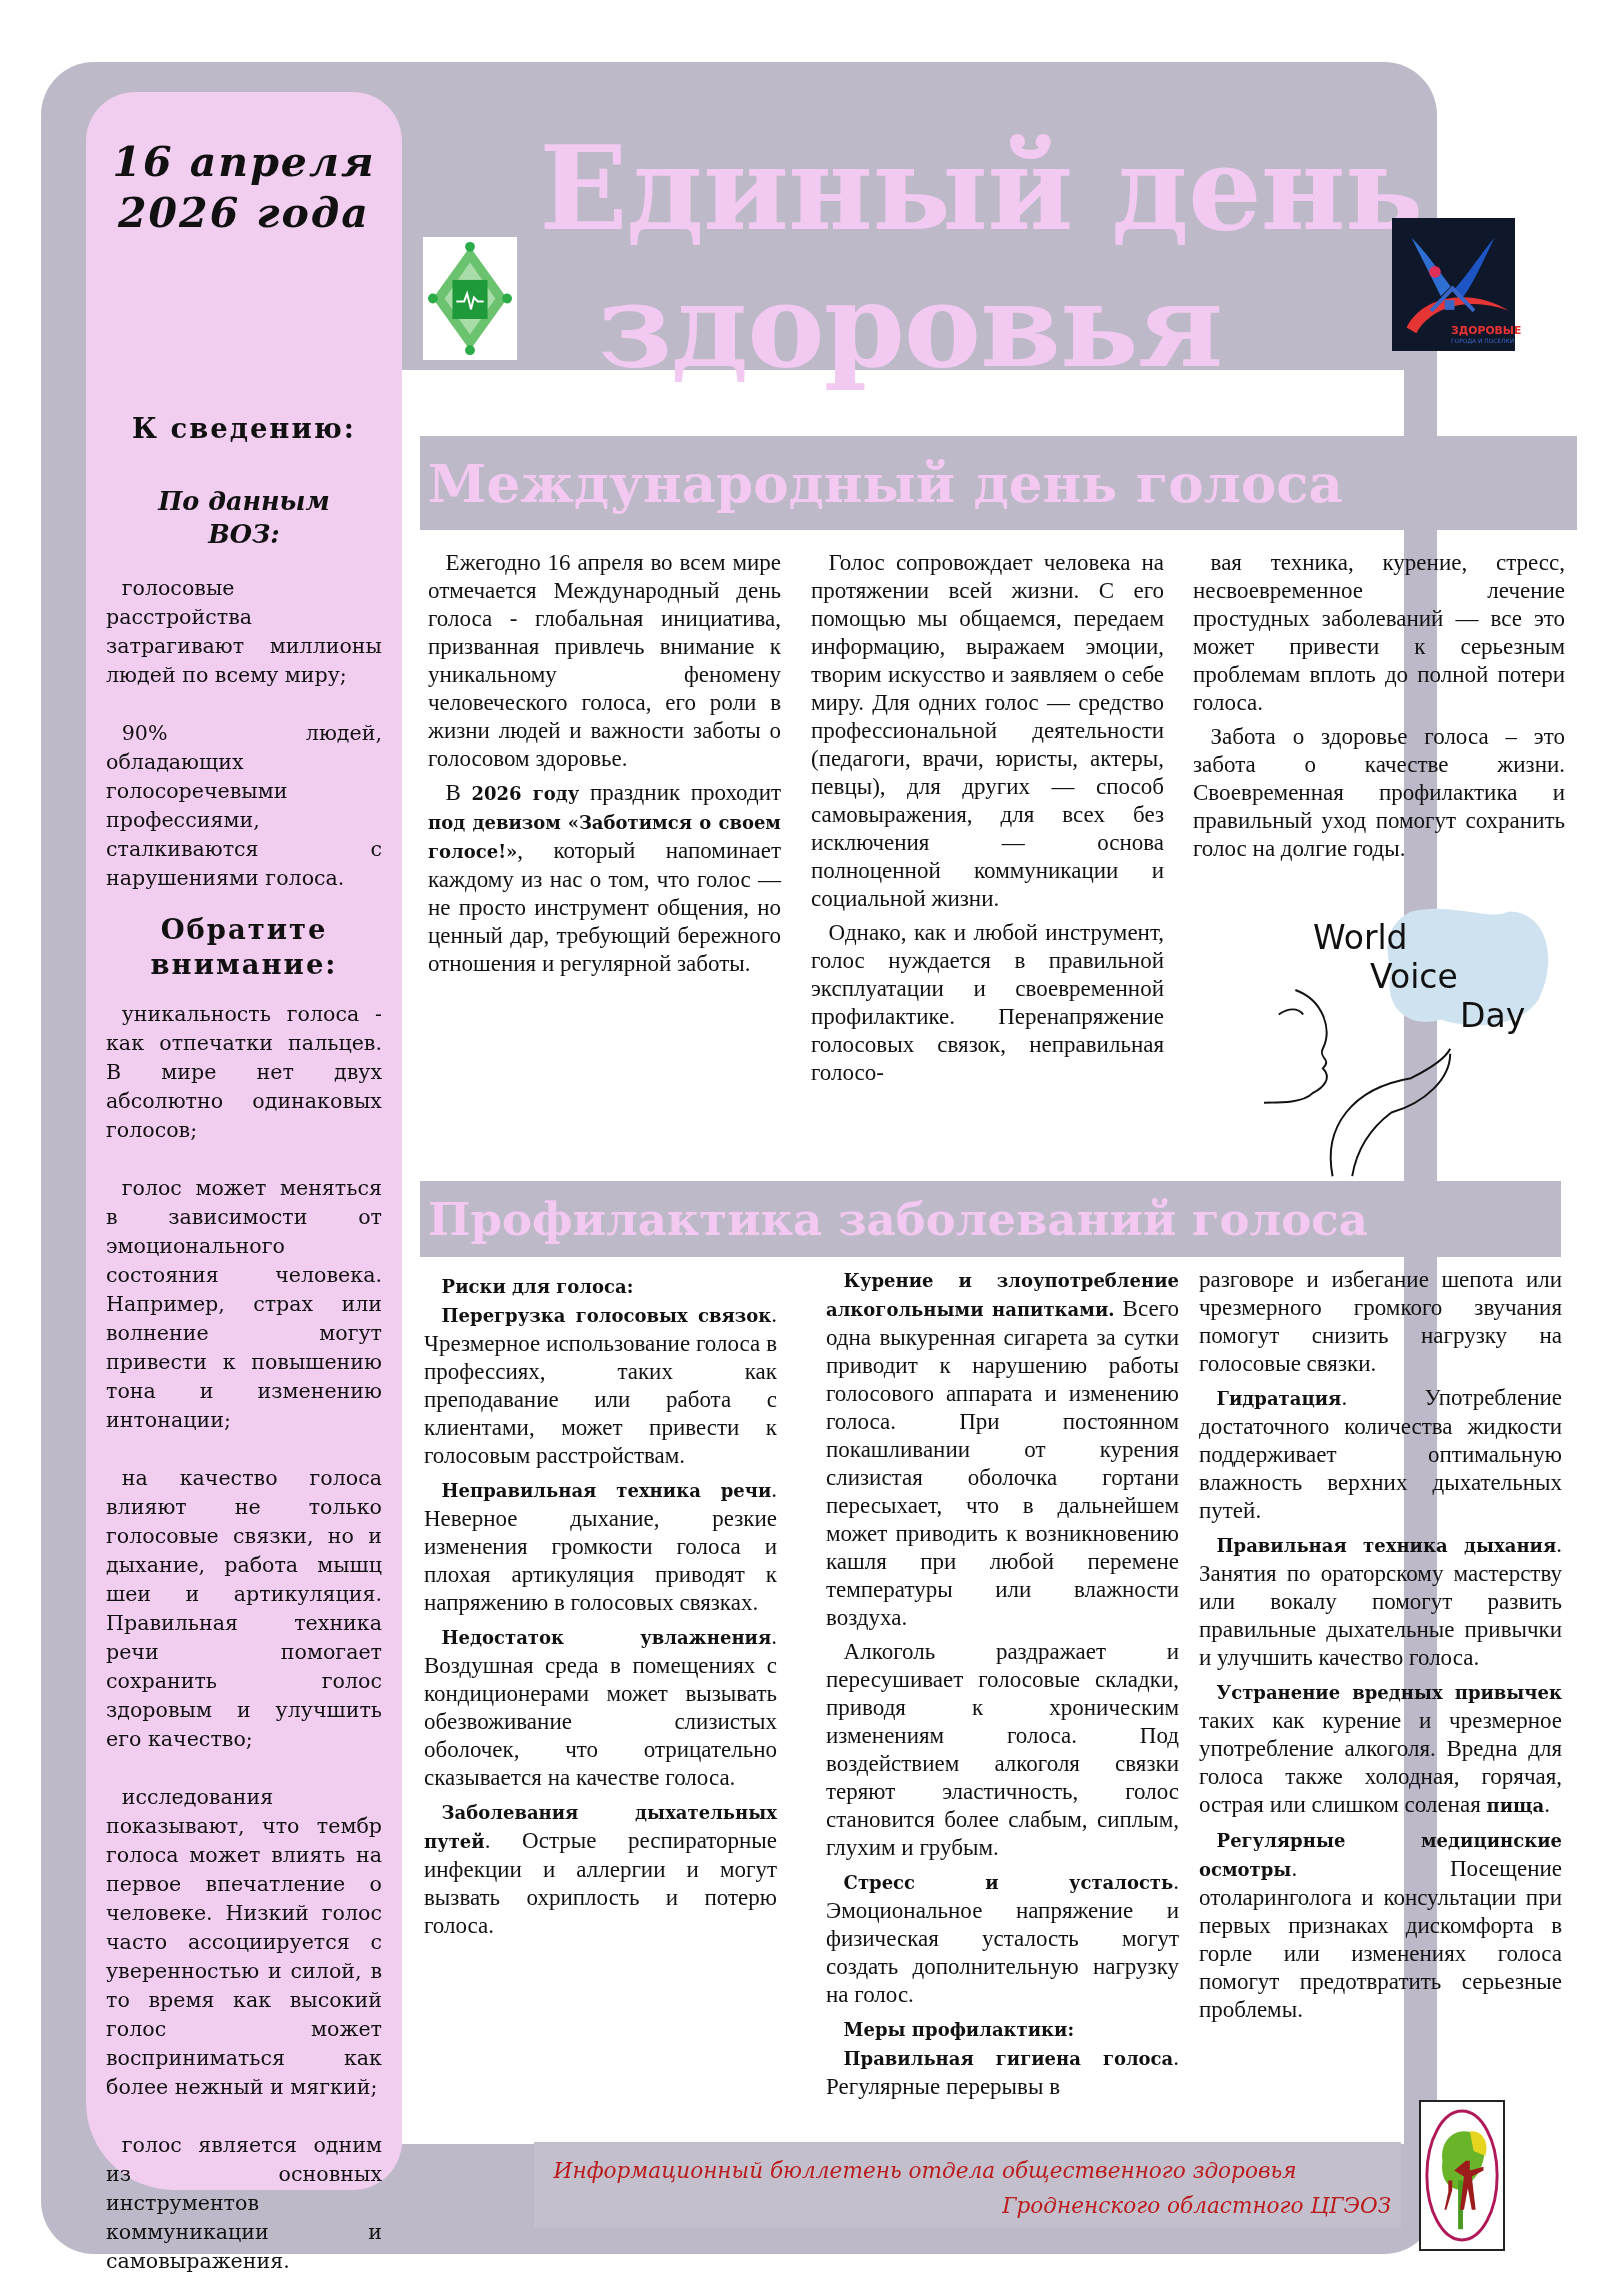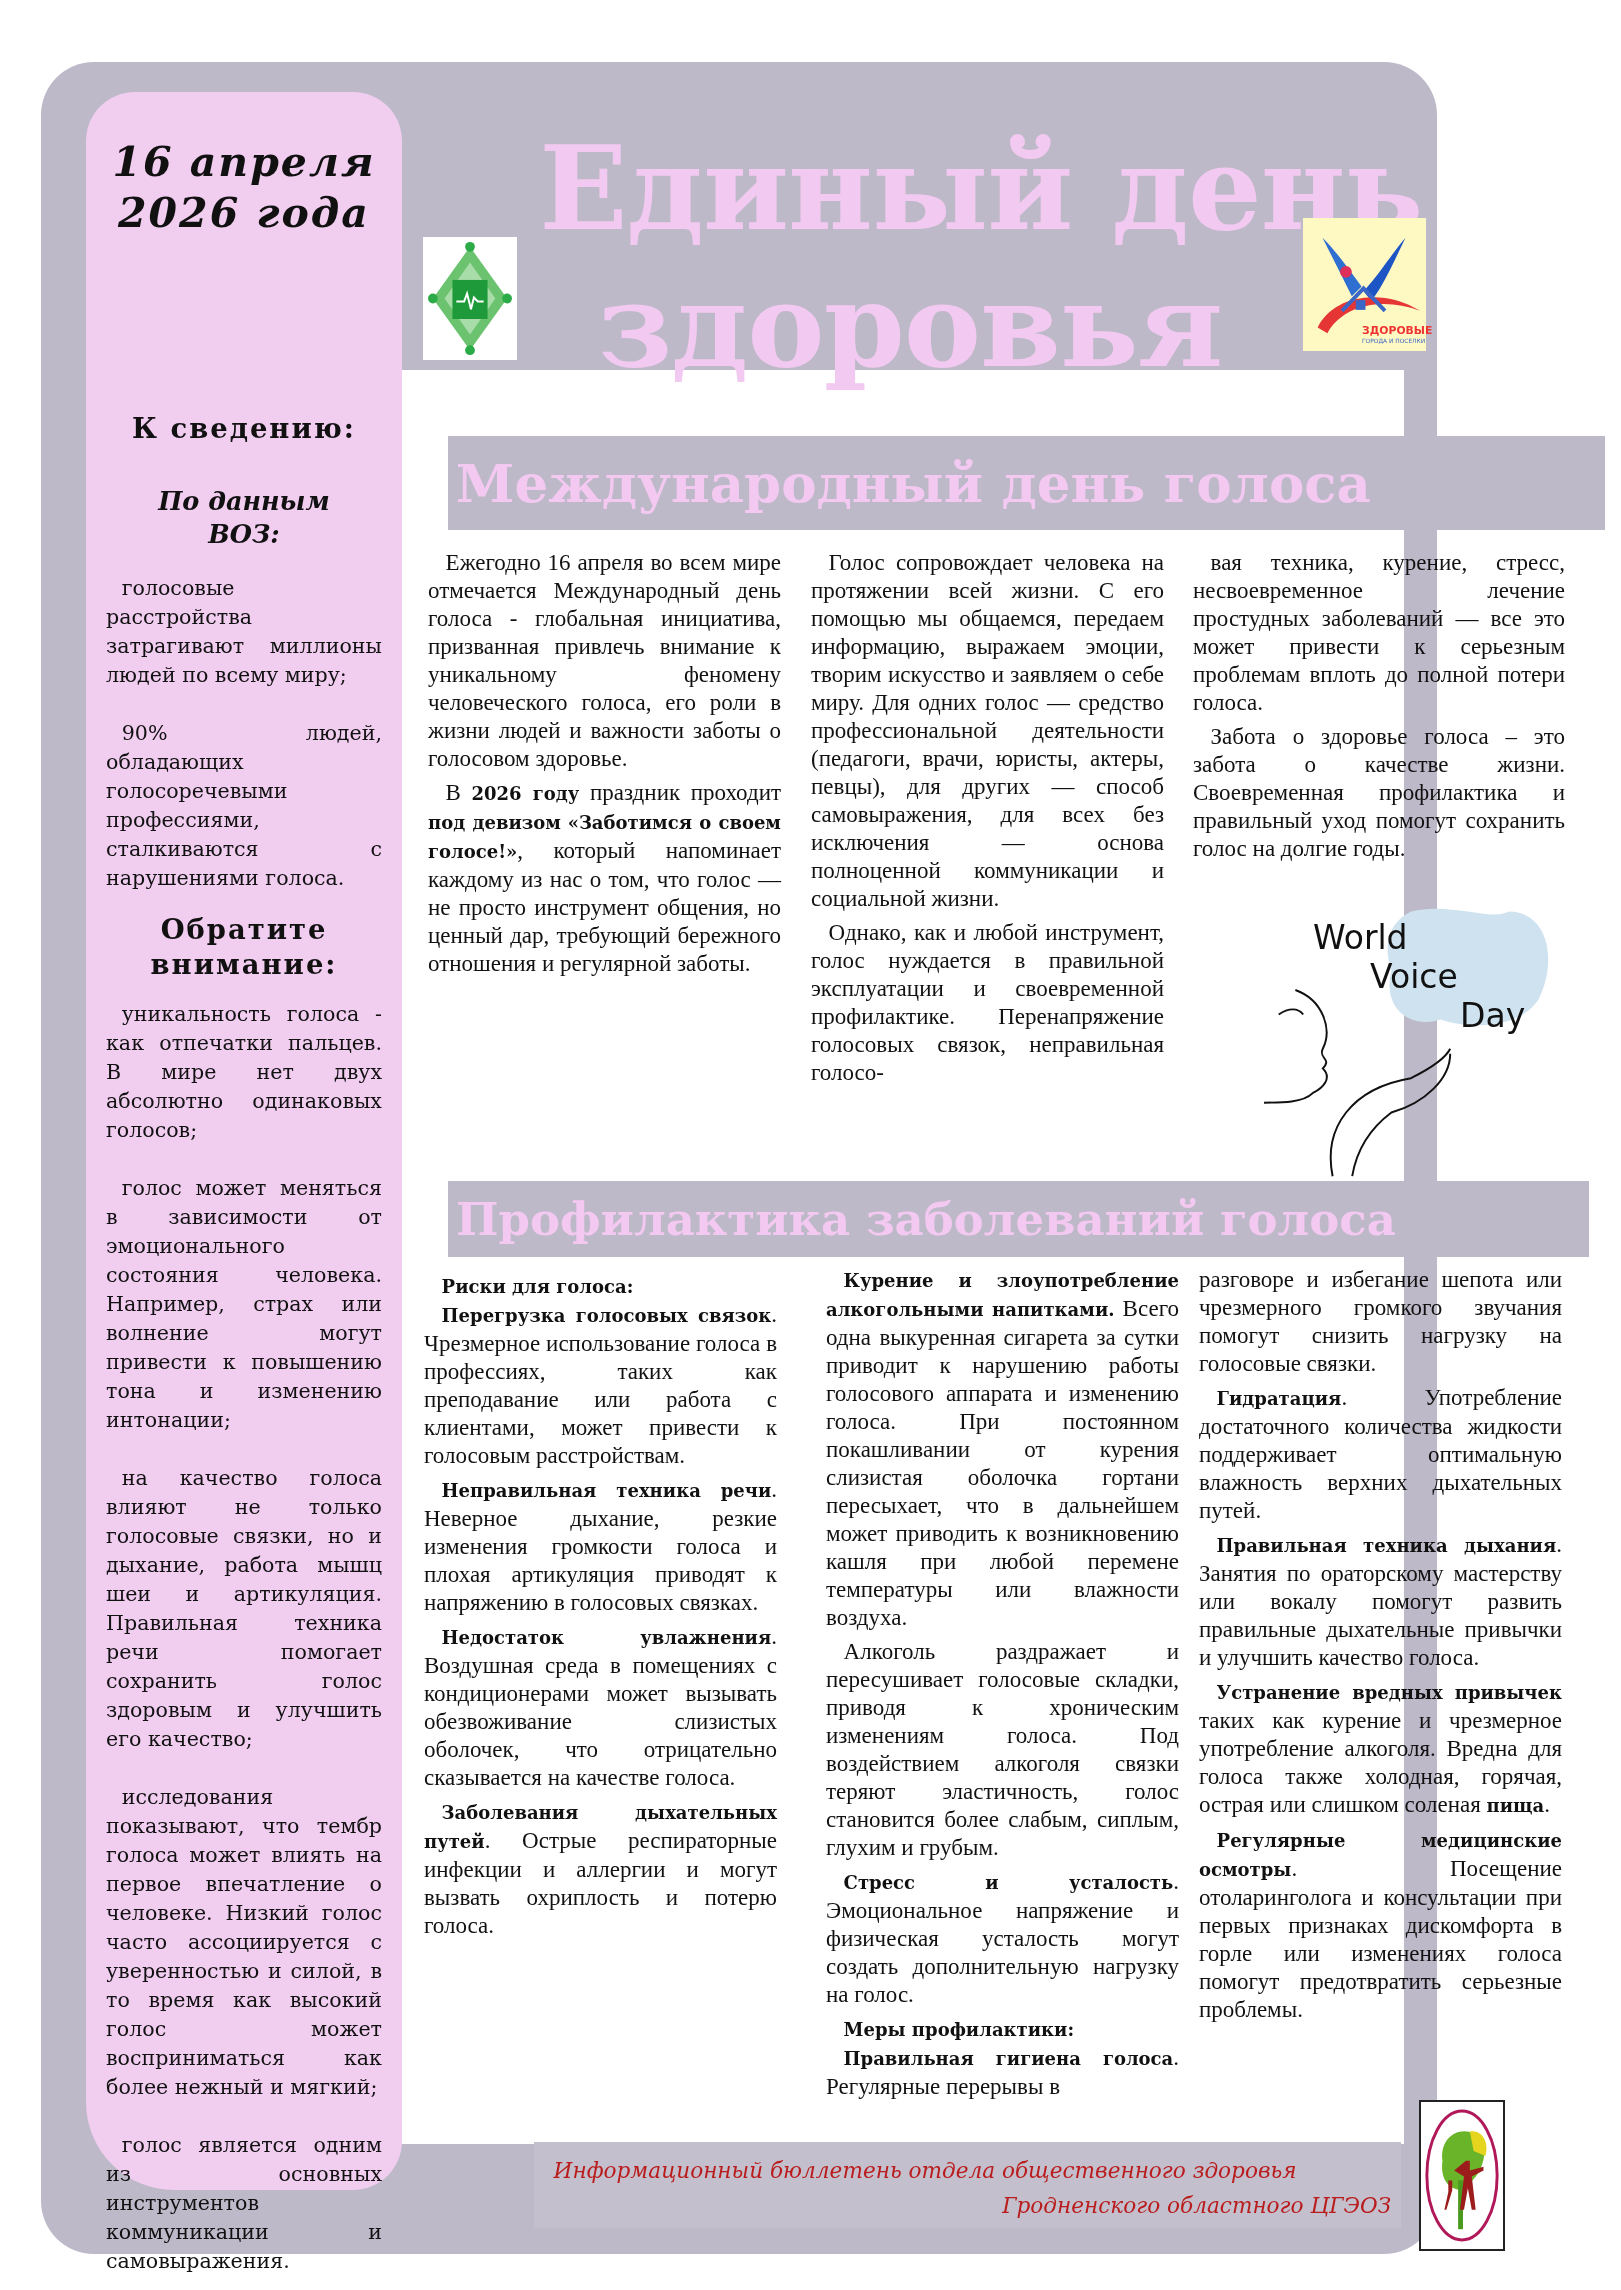--- a/index.html
+++ b/index.html
@@ -31,28 +31,27 @@
     font-family: "DejaVu Serif", serif; font-weight: bold; color: #f2c9f0;
     font-size: 116px; line-height: 137px; letter-spacing: -1px; white-space: nowrap;
   }
   .title-big .l2 { display:block; margin-left: -9.8px; }
   .title-big .l1 { display:block; margin-left: -9.8px; margin-top: 30px; }
   .logo-left {
     position: absolute; left: 423px; top: 237px; width: 94px; height: 123px;
     background: #ffffff;
   }
   .logo-right {
-    position: absolute; left: 1303px; top: 218px; width: 123px; height: 133px;
-    background: #fef9c3;
+    position: absolute; left: 1392px; top: 218px; width: 123px; height: 133px;
+    background: #0f172a;
   }
   .section-bar {
     position: absolute; background: #bdb9c8; color: #f3c8f1;
     font-family: "DejaVu Serif", serif; font-weight: bold; white-space: nowrap;
     overflow: hidden;
-    margin-left: 28px;
   }
   .bar1 { left: 420px; top: 436px; width: 1157px; height: 94px; font-size: 53px; line-height: 94px; padding-left: 7.8px; box-sizing: border-box;}
   .bar2 { left: 420px; top: 1181px; width: 1141px; height: 76px; font-size: 45px; line-height: 78px; padding-left: 8px; box-sizing: border-box;}
   .side-head {
     position: absolute; left: 86px; width: 316px; text-align: center;
     font-weight: bold; font-size: 27.4px; letter-spacing: 2px;
   }
   .side-sub {
     position: absolute; left: 86px; width: 316px; text-align: center;
     font-weight: bold; font-style: italic; font-size: 25.5px; line-height: 33px;

